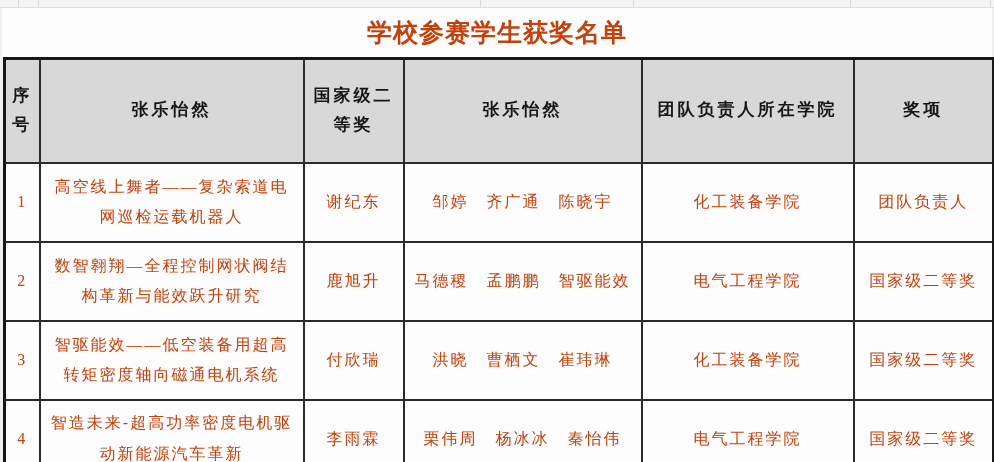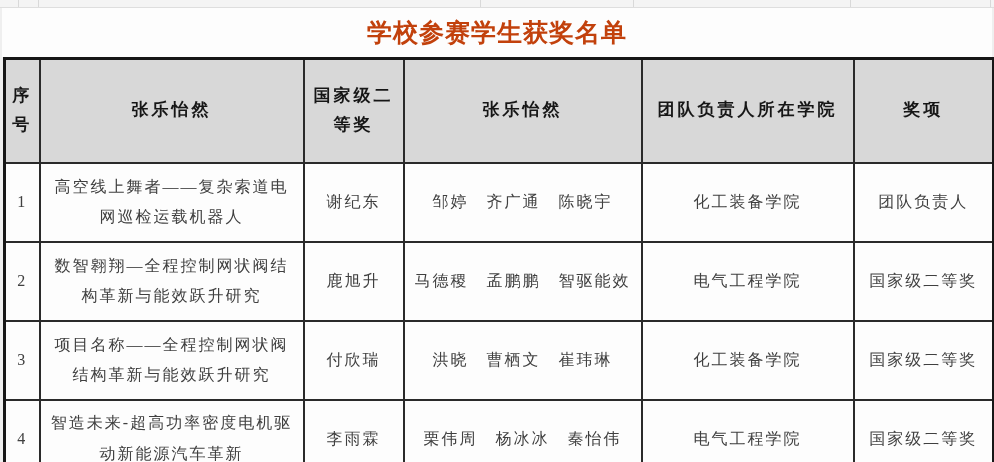--- a/index.html
+++ b/index.html
@@ -68,21 +68,21 @@
     font-weight: bold;
     color: #161616;
     letter-spacing: 3px;
     line-height: 1.7;
     padding: 0 6px;
   }
   table.awards td {
     background: #fdfdfd;
     font-size: 16px;
     font-weight: normal;
-    color: #404040;
+    color: #c2410c;
     letter-spacing: 2px;
     line-height: 1.9;
     padding: 0 8px;
   }
   td.c-project { padding: 0 14px; }
   td.c-no { letter-spacing: 0; color: #2e2e2e; }
 </style>
 </head>
 <body>
 
@@ -130,21 +130,21 @@
     <tr>
       <td class="c-no">2</td>
       <td class="c-project">数智翱翔—全程控制网状阀结构革新与能效跃升研究</td>
       <td class="c-leader">鹿旭升</td>
       <td class="c-members">马德稷　孟鹏鹏　智驱能效</td>
       <td class="c-college">电气工程学院</td>
       <td class="c-award">国家级二等奖</td>
     </tr>
     <tr>
       <td class="c-no">3</td>
-      <td class="c-project">项目名称——全程控制网状阀结构革新与能效跃升研究</td>
+      <td class="c-project">智驱能效——低空装备用超高转矩密度轴向磁通电机系统</td>
       <td class="c-leader">付欣瑞</td>
       <td class="c-members">洪晓　曹栖文　崔玮琳</td>
       <td class="c-college">化工装备学院</td>
       <td class="c-award">国家级二等奖</td>
     </tr>
     <tr>
       <td class="c-no">4</td>
       <td class="c-project">智造未来-超高功率密度电机驱动新能源汽车革新</td>
       <td class="c-leader">李雨霖</td>
       <td class="c-members">栗伟周　杨冰冰　秦怡伟</td>

